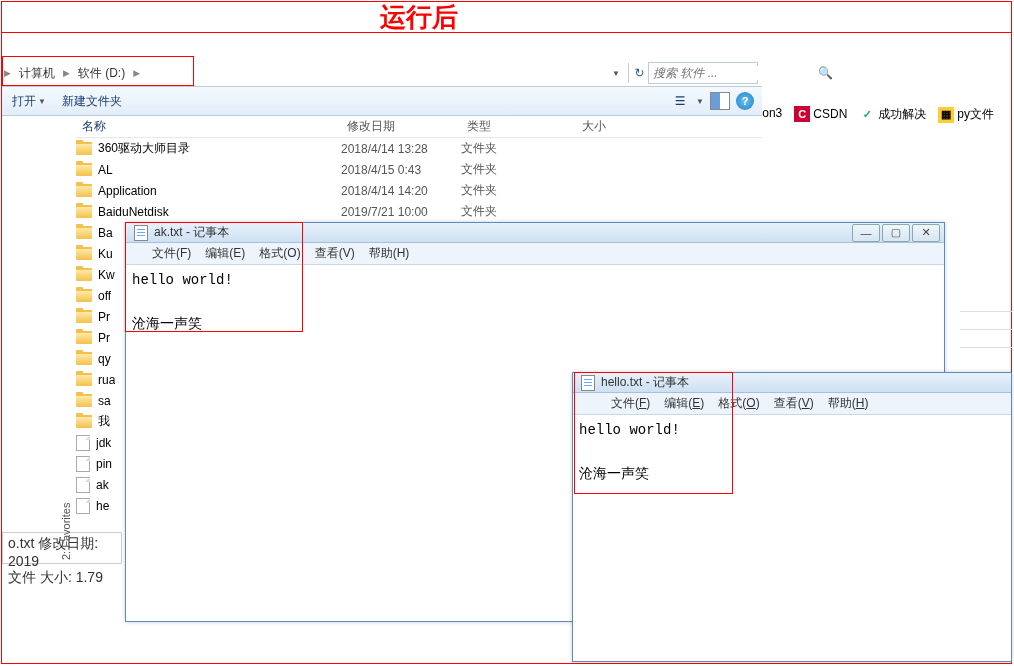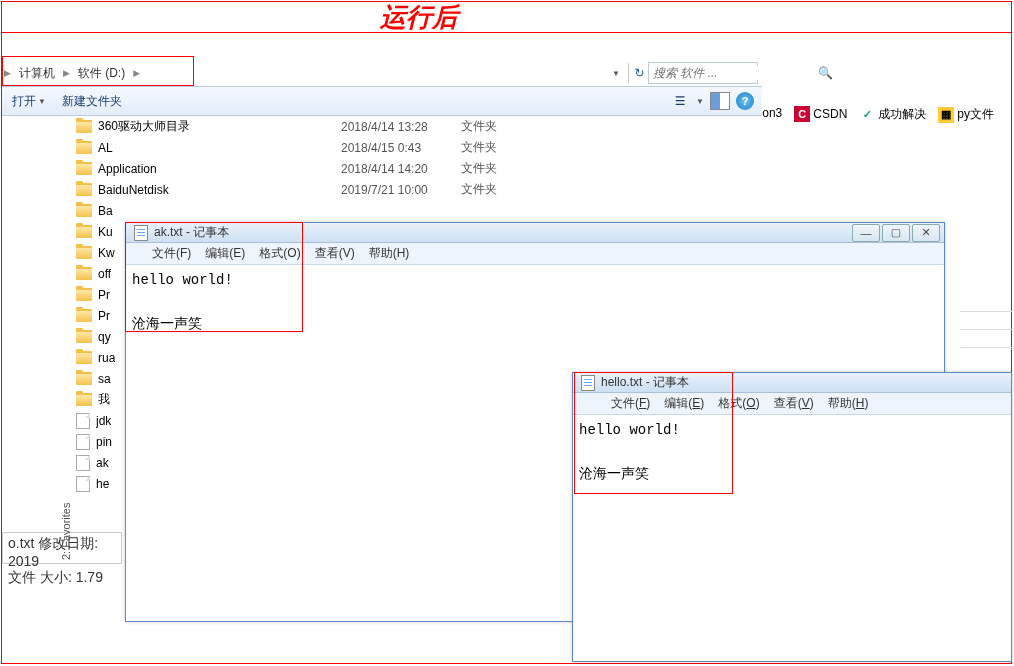--- a/index.html
+++ b/index.html
@@ -1,19 +1,19 @@
 <!DOCTYPE html>
 <html><head>
 <meta charset="utf-8">
 <style>
 * { box-sizing: border-box; margin: 0; padding: 0; }
 body { font-family: 'Microsoft YaHei', Tahoma, sans-serif; font-size: 12px; background: #fff; width: 1014px; height: 666px; position: relative; overflow: hidden; }
 .red-border { border: 1px solid #f00; position: absolute; }
 .outer-frame { left: 1px; top: 1px; width: 1011px; height: 663px; }
-.title-banner { position: absolute; left: 380px; top: 0px; color: #f00; font-size: 26px; font-weight: bold; font-family: SimSun, serif; font-style: italic; }
+.title-banner { position: absolute; left: 380px; top: 0px; color: #f00; font-size: 26px; font-weight: bold; font-family: SimSun, serif; }
 .hr-red { position: absolute; left: 1px; top: 32px; width: 1011px; height: 0; border-top: 1px solid #f00; }
 
 
 .explorer { position: absolute; left: 2px; top: 60px; width: 760px; height: 600px; background: #fff; }
 .addr-bar { height: 26px; display: flex; align-items: center; }
 .crumb { padding: 2px 6px; color: #333; }
 .sep { color: #888; padding: 0 2px; font-size: 9px; }
 .addr-box { flex: 1; }
 .addr-right { display: flex; align-items: center; gap: 2px; margin-right: 4px; }
 .addr-drop { width: 14px; color: #555; }
@@ -117,20 +117,26 @@
     <div class="toolbar-right">
       <div class="view-ico">☰</div>
       <span class="tri-down">▼</span>
       <div class="preview-ico"></div>
       <div class="help-ico">?</div>
     </div>
   </div>
 
 
   <div class="file-list">
+    <div class="col-headers">
+      <div class="c-name">名称</div>
+      <div class="c-date">修改日期</div>
+      <div class="c-type">类型</div>
+      <div class="c-size">大小</div>
+    </div>
     <div id="rows-container">
         <div class="row">
           <div class="c-name">
             <div class="folder-ico"></div>
             <span>360驱动大师目录</span>
           </div>
           <div class="c-date">2018/4/14 13:28</div>
           <div class="c-type">文件夹</div>
           <div class="c-size"></div>
         </div>

